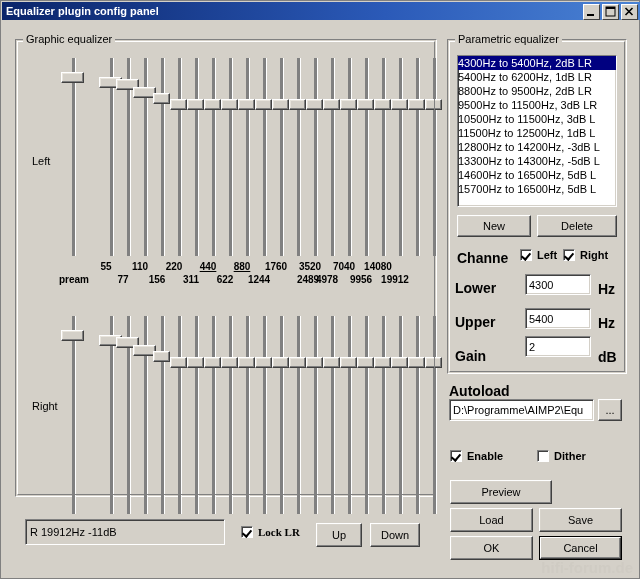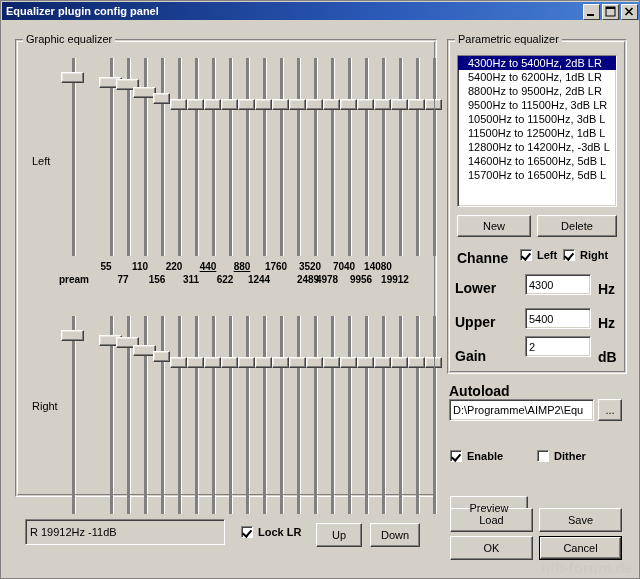--- a/index.html
+++ b/index.html
@@ -72,21 +72,21 @@
     background:#fff;box-sizing:border-box;
     border-top:1px solid #808080;border-left:1px solid #808080;
     border-right:1px solid #fff;border-bottom:1px solid #fff;
     box-shadow:inset 1px 1px 0 #404040, inset -1px -1px 0 #d4d0c8;
   }
   .statusfield{position:absolute;left:24px;top:518px;width:200px;height:26px;
     font-size:11px;color:#000;display:flex;align-items:center;padding-left:4px;
     background:#d4d0c8;}
   .listbox{position:absolute;left:456px;top:54px;width:160px;height:152px;
     overflow:hidden;font-size:11px;}
-  .listitem{height:14px;line-height:14px;padding-left:10px;white-space:nowrap;color:#000;}
+  .listitem{height:14px;line-height:14px;padding-left:0;white-space:nowrap;color:#000;}
   .listitem.sel{background:#000080;color:#fff;}
 
   
   .btn{position:absolute;background:#d4d0c8;box-sizing:border-box;
     border-top:1px solid #fff;border-left:1px solid #fff;
     border-right:1px solid #404040;border-bottom:1px solid #404040;
     box-shadow:inset -1px -1px 0 #808080, inset 1px 1px 0 #d8d4cc;
     font-size:11px;color:#000;display:flex;align-items:center;
     justify-content:center;font-family:"Liberation Sans",sans-serif;}
   .btn.defaultfocus{border:1px solid #000;box-shadow:none;}
@@ -345,21 +345,21 @@
         <div class="freq" style="left: 293px; width: 36px;">4978</div>
         <div class="freq" style="left: 327px; width: 36px;">9956</div>
         <div class="freq" style="left: 361px; width: 36px;">19912</div>
       </div>
   </div>
 
   <div class="sunken statusfield">
     <span>R 19912Hz -11dB</span>
   </div>
 
-  <div class="cb" style="left:240px;top:525px;">
+  <div class="cb" style="left:240px;top:525px;font-family:Liberation Serif, serif;">
     <span class="cbbox checked"></span>
     <span class="lbl">Lock LR</span>
   </div>
 
   <div class="btn" style="left:315px;top:522px;width:46px;height:24px;">
     <span>Up</span>
   </div>
   <div class="btn" style="left:369px;top:522px;width:50px;height:24px;">
     <span>Down</span>
   </div>
@@ -369,20 +369,21 @@
   </div>
 
   <div class="sunken listbox" id="peq-list">
       <div class="listitem sel">4300Hz to 5400Hz, 2dB LR</div>
       <div class="listitem">5400Hz to 6200Hz, 1dB LR</div>
       <div class="listitem">8800Hz to 9500Hz, 2dB LR</div>
       <div class="listitem">9500Hz to 11500Hz, 3dB LR</div>
       <div class="listitem">10500Hz to 11500Hz, 3dB L</div>
       <div class="listitem">11500Hz to 12500Hz, 1dB L</div>
       <div class="listitem">12800Hz to 14200Hz, -3dB L</div>
+      <div class="listitem">13300Hz to 14300Hz, -5dB L</div>
       <div class="listitem">14600Hz to 16500Hz, 5dB L</div>
       <div class="listitem">15700Hz to 16500Hz, 5dB L</div>
     </div>
 
   <div class="btn" style="left:456px;top:214px;width:74px;height:22px;">
     <span>New</span>
   </div>
   <div class="btn" style="left:536px;top:214px;width:80px;height:22px;">
     <span>Delete</span>
   </div>
@@ -425,21 +426,21 @@
 
   <div class="cb" style="left:449px;top:449px;">
     <span class="cbbox checked"></span>
     <span class="lbl">Enable</span>
   </div>
   <div class="cb" style="left:536px;top:449px;">
     <span class="cbbox"></span>
     <span class="lbl">Dither</span>
   </div>
 
-  <div class="btn" style="left:449px;top:495px;width:78px;height:24px;">
+  <div class="btn" style="left:449px;top:479px;width:102px;height:24px;">
     <span>Preview</span>
   </div>
   <div class="btn" style="left:449px;top:507px;width:83px;height:24px;">
     <span>Load</span>
   </div>
   <div class="btn" style="left:538px;top:507px;width:83px;height:24px;">
     <span>Save</span>
   </div>
   <div class="btn" style="left:449px;top:535px;width:83px;height:24px;">
     <span>OK</span>

